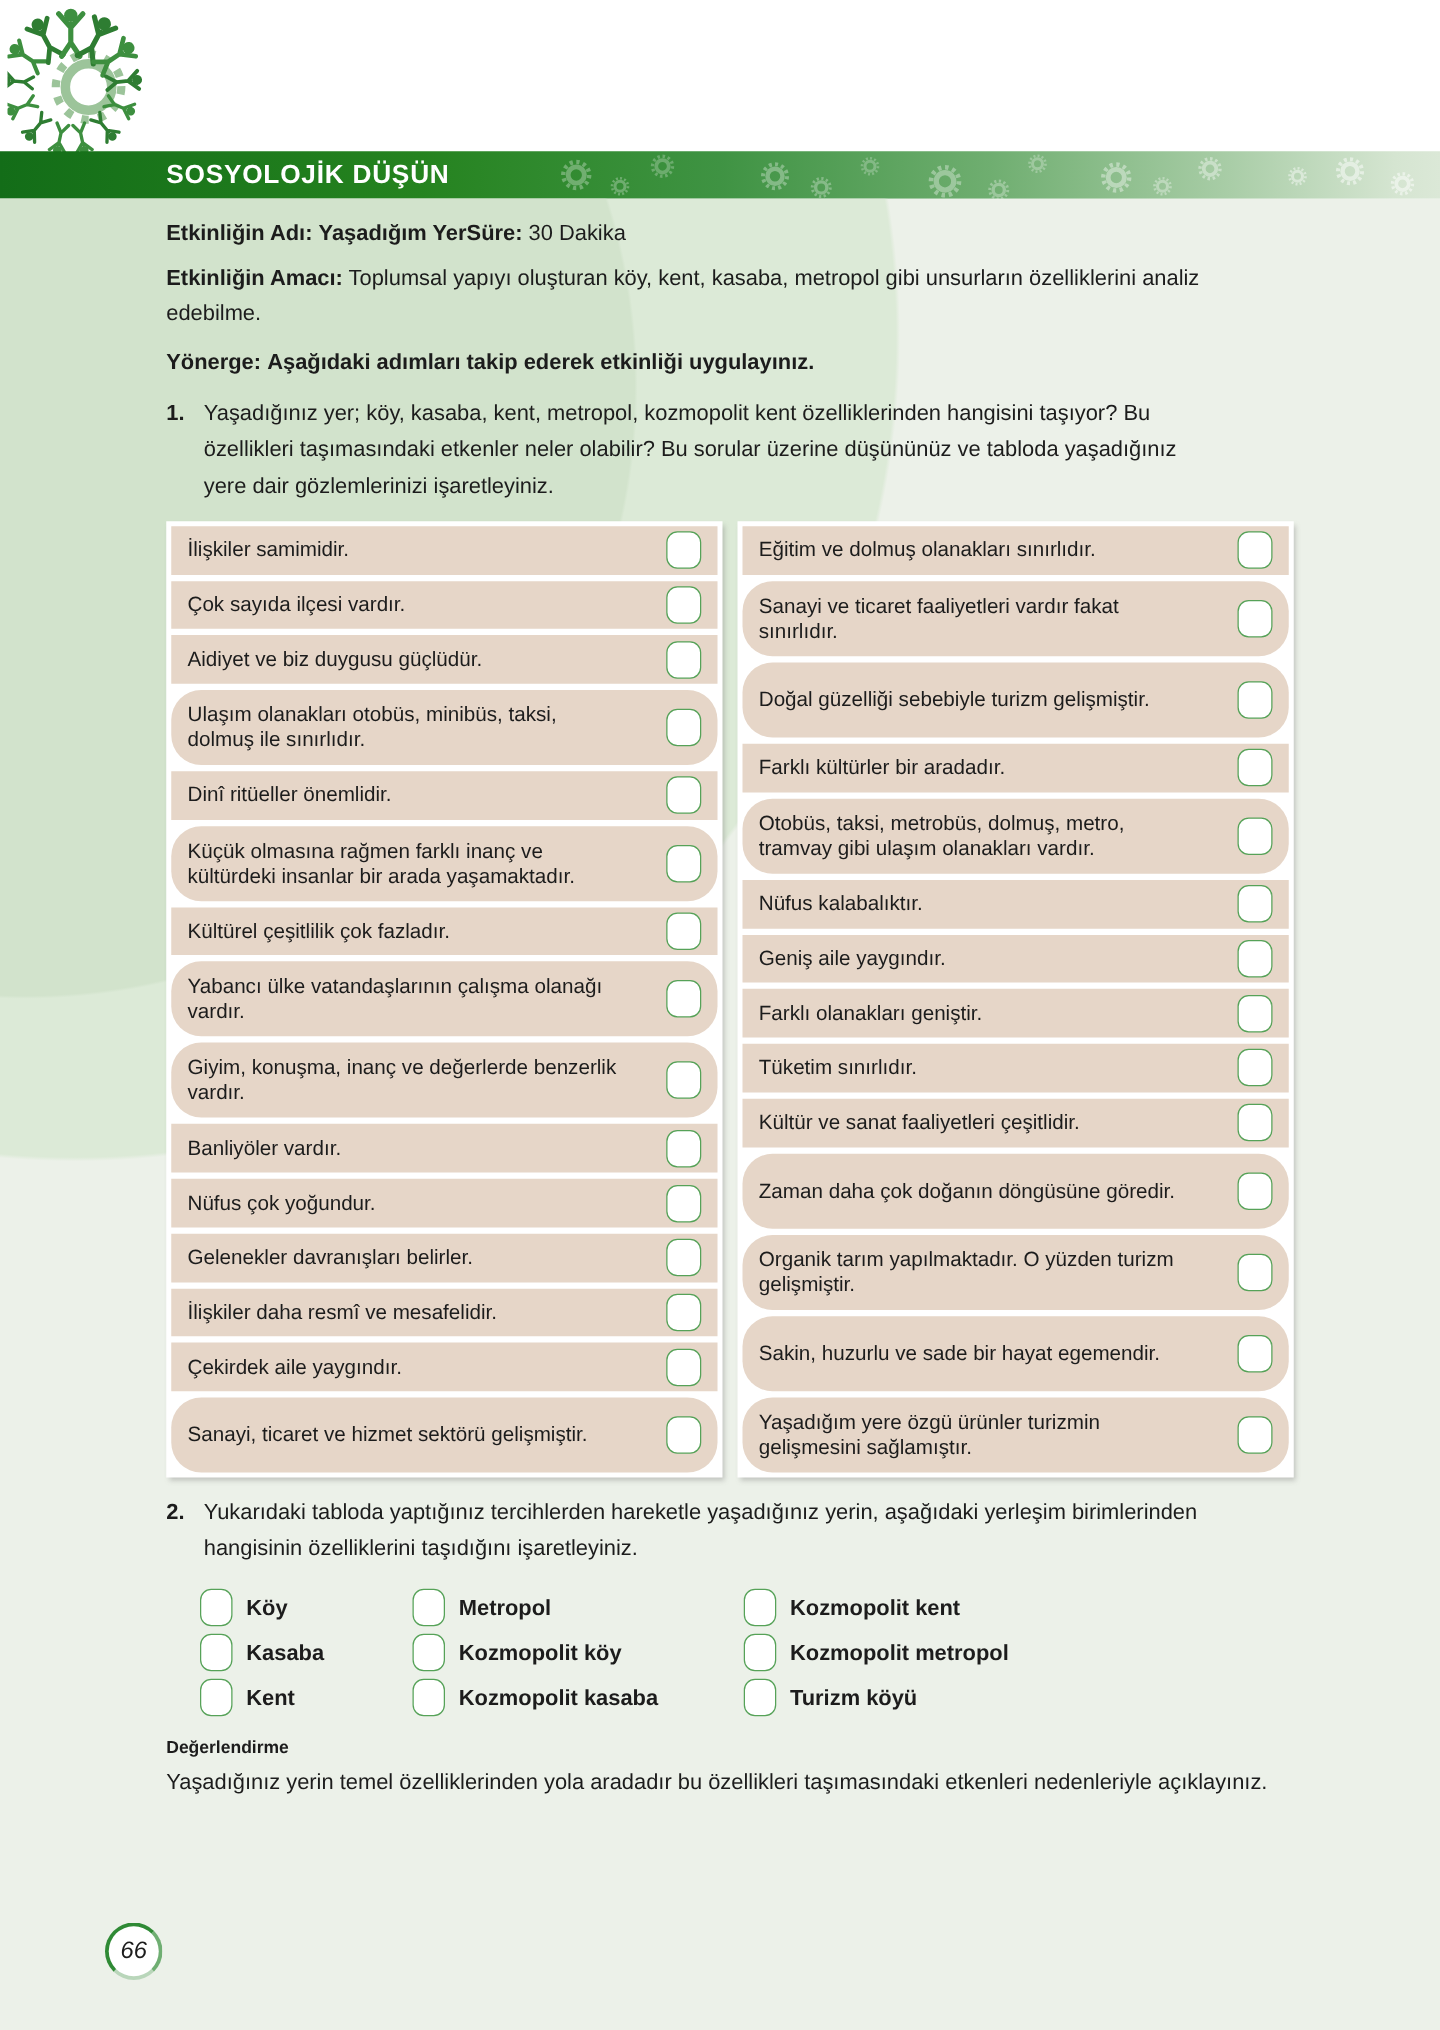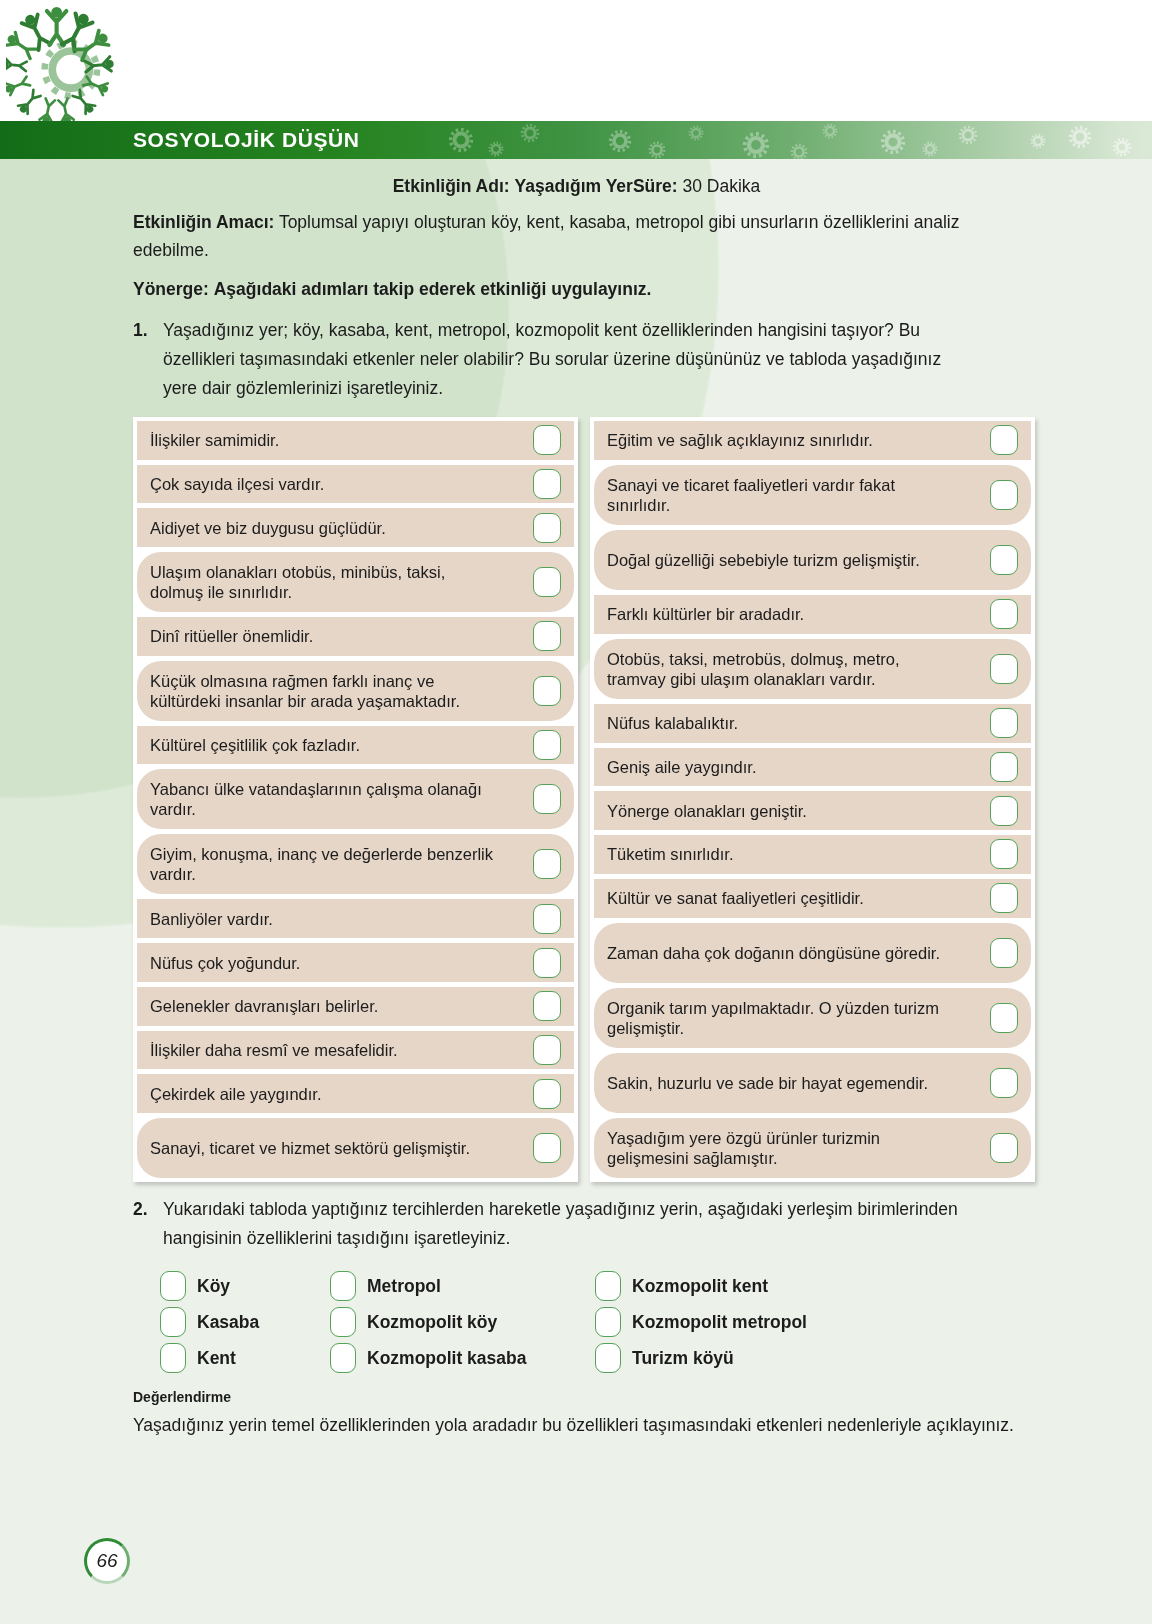--- a/index.html
+++ b/index.html
@@ -20,21 +20,21 @@
   }
   .bar-gear{position:absolute; color:#ffffff;}
   
   .content{
     position:absolute; top:159px; left:0; width:1152px; height:1465px;
     background:
       radial-gradient(circle 490px at 20px 150px, #d2e3cc 0 99.5%, transparent 100%),
       radial-gradient(circle 660px at 60px 110px, #dcead7 0 99.5%, transparent 100%),
       #ecf1e9;
   }
-  .meta-row{display:flex; justify-content:center; width:887px; margin:17px 0 0 133px; font-size:17.5px;}
+  .meta-row{display:flex; justify-content:flex-start; width:887px; margin:17px 0 0 133px; font-size:17.5px;}
   .b{font-weight:bold;}
   .para{margin:11px 0 0 133px; width:872px; font-size:17.5px; line-height:28px;}
   .step{display:flex; margin:13px 0 0 133px; width:877px; font-size:17.5px; line-height:29px;}
   .step-no{font-weight:bold; width:30px; flex:0 0 auto;}
   .step-text{width:810px;}
   
   .table-wrap{display:flex; gap:12px; margin:14px 0 0 133px; height:765px;}
   .tcol{
     width:437px; background:#ffffff; padding:4px; display:flex; flex-direction:column; gap:5px;
     box-shadow:2px 3px 4px rgba(110,110,110,.35);
@@ -269,21 +269,21 @@
             <span class="trow-text">Çekirdek aile yaygındır.</span>
             <span class="cb"></span>
           </div>
           <div class="trow two">
             <span class="trow-text">Sanayi, ticaret ve hizmet sektörü gelişmiştir.</span>
             <span class="cb"></span>
           </div>
         </div>
       <div class="tcol" id="right-col">
           <div class="trow">
-            <span class="trow-text">Eğitim ve sağlık açıklayınız sınırlıdır.</span>
+            <span class="trow-text">Eğitim ve dolmuş olanakları sınırlıdır.</span>
             <span class="cb"></span>
           </div>
           <div class="trow two">
             <span class="trow-text">Sanayi ve ticaret faaliyetleri vardır fakat sınırlıdır.</span>
             <span class="cb"></span>
           </div>
           <div class="trow two">
             <span class="trow-text">Doğal güzelliği sebebiyle turizm gelişmiştir.</span>
             <span class="cb"></span>
           </div>
@@ -297,21 +297,21 @@
           </div>
           <div class="trow">
             <span class="trow-text">Nüfus kalabalıktır.</span>
             <span class="cb"></span>
           </div>
           <div class="trow">
             <span class="trow-text">Geniş aile yaygındır.</span>
             <span class="cb"></span>
           </div>
           <div class="trow">
-            <span class="trow-text">Yönerge olanakları geniştir.</span>
+            <span class="trow-text">Farklı olanakları geniştir.</span>
             <span class="cb"></span>
           </div>
           <div class="trow">
             <span class="trow-text">Tüketim sınırlıdır.</span>
             <span class="cb"></span>
           </div>
           <div class="trow">
             <span class="trow-text">Kültür ve sanat faaliyetleri çeşitlidir.</span>
             <span class="cb"></span>
           </div>

